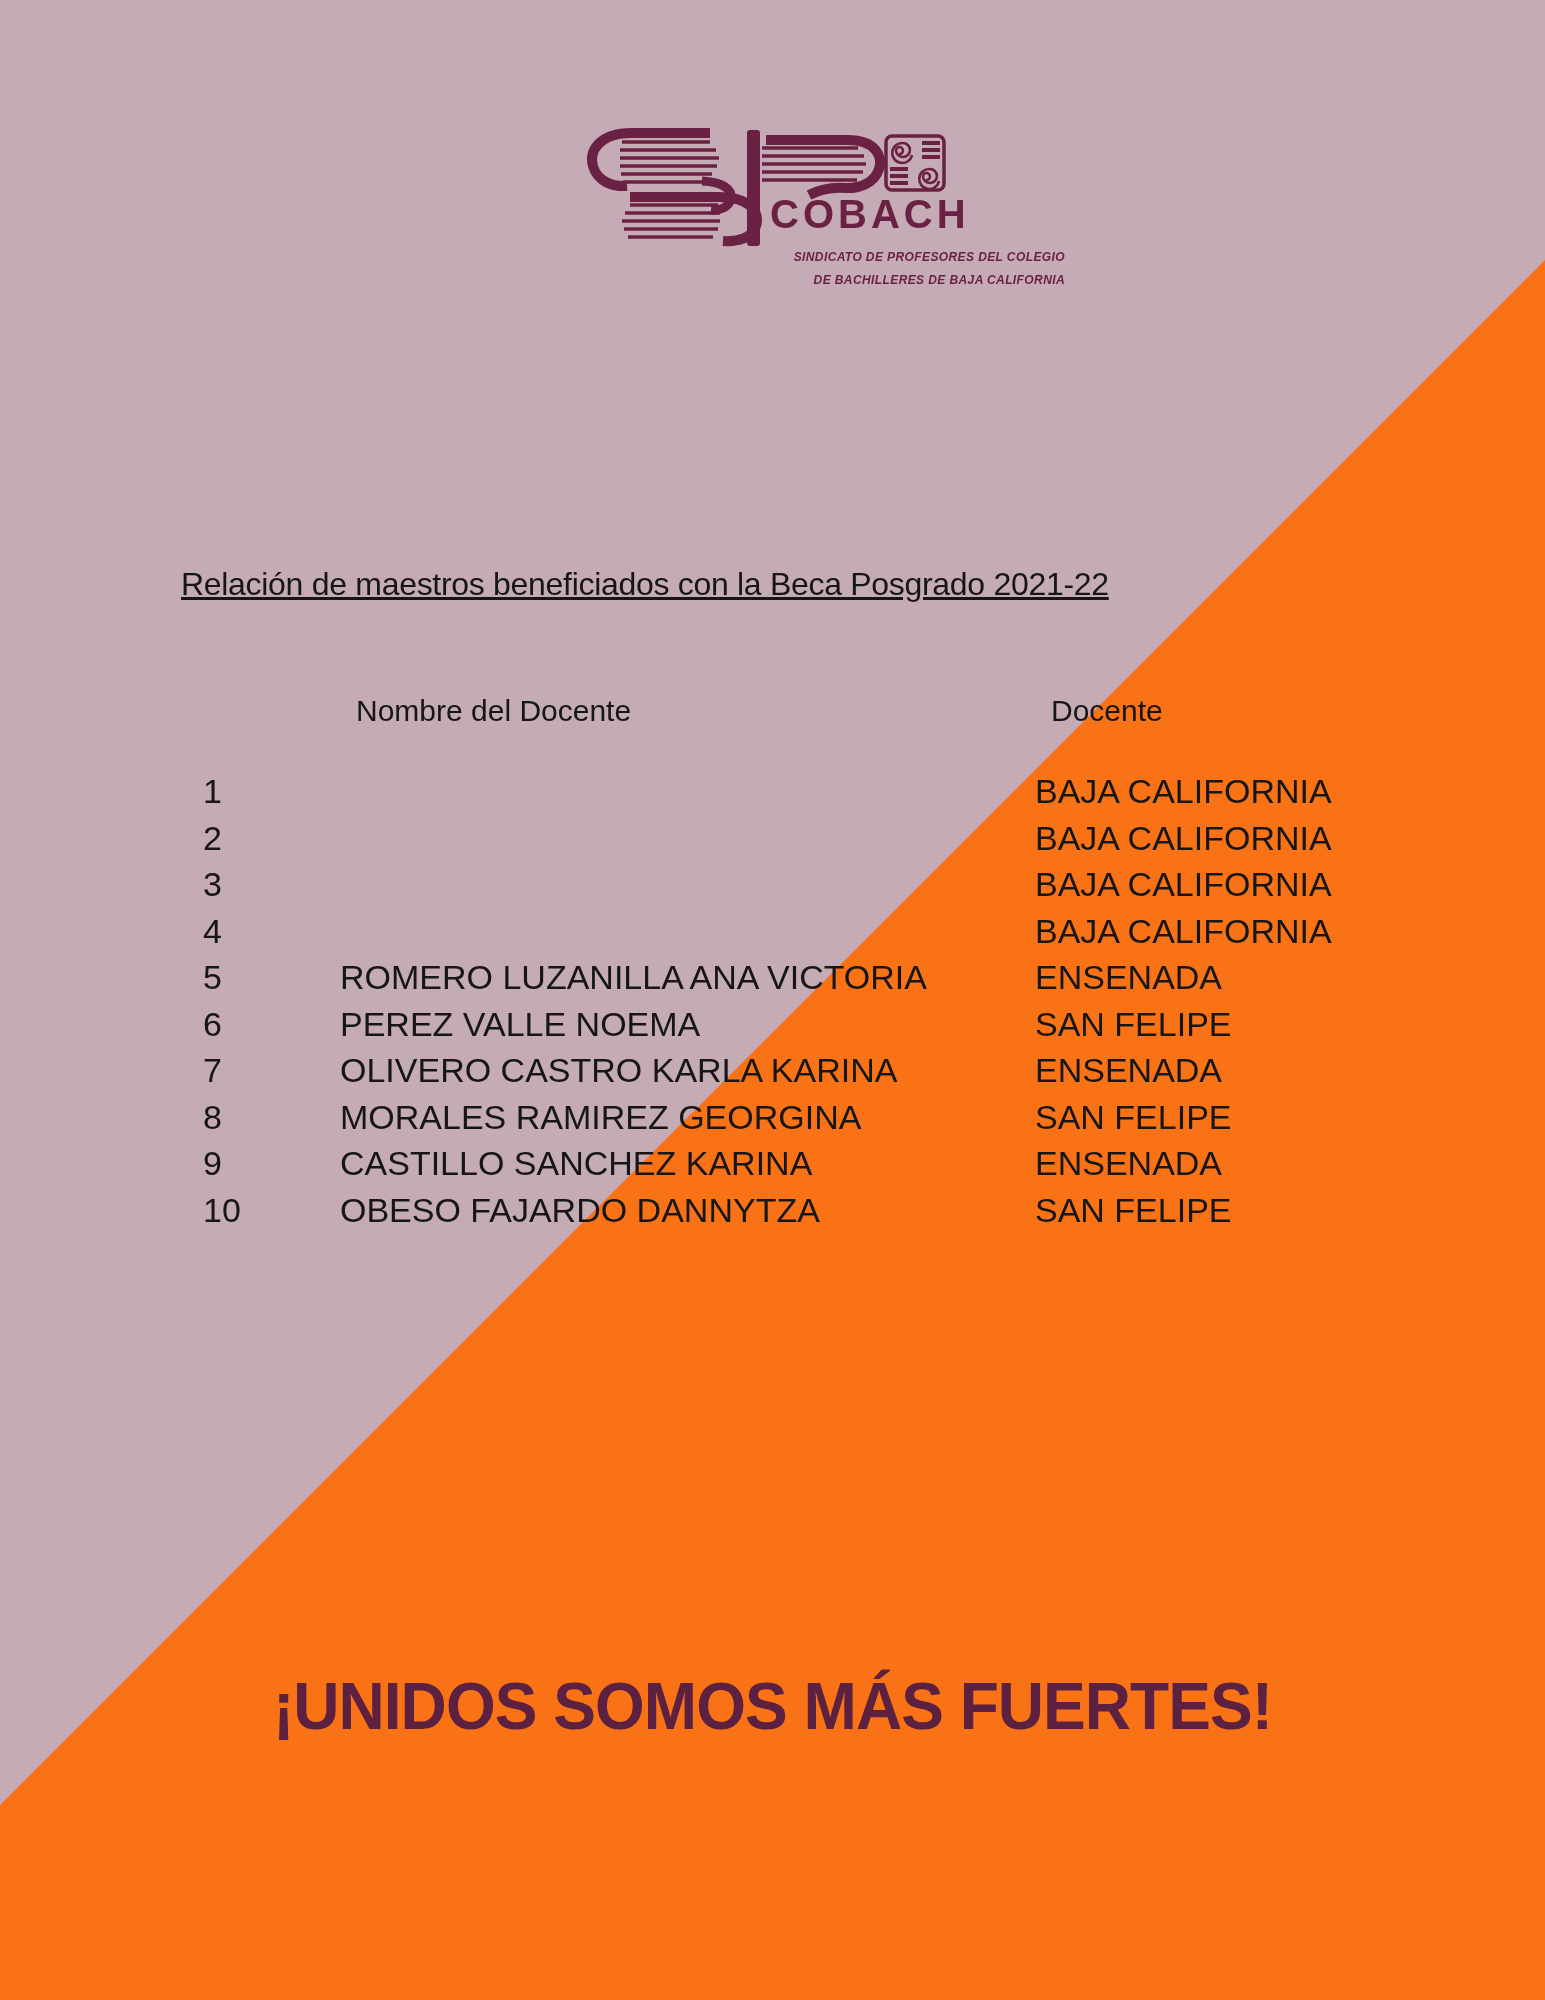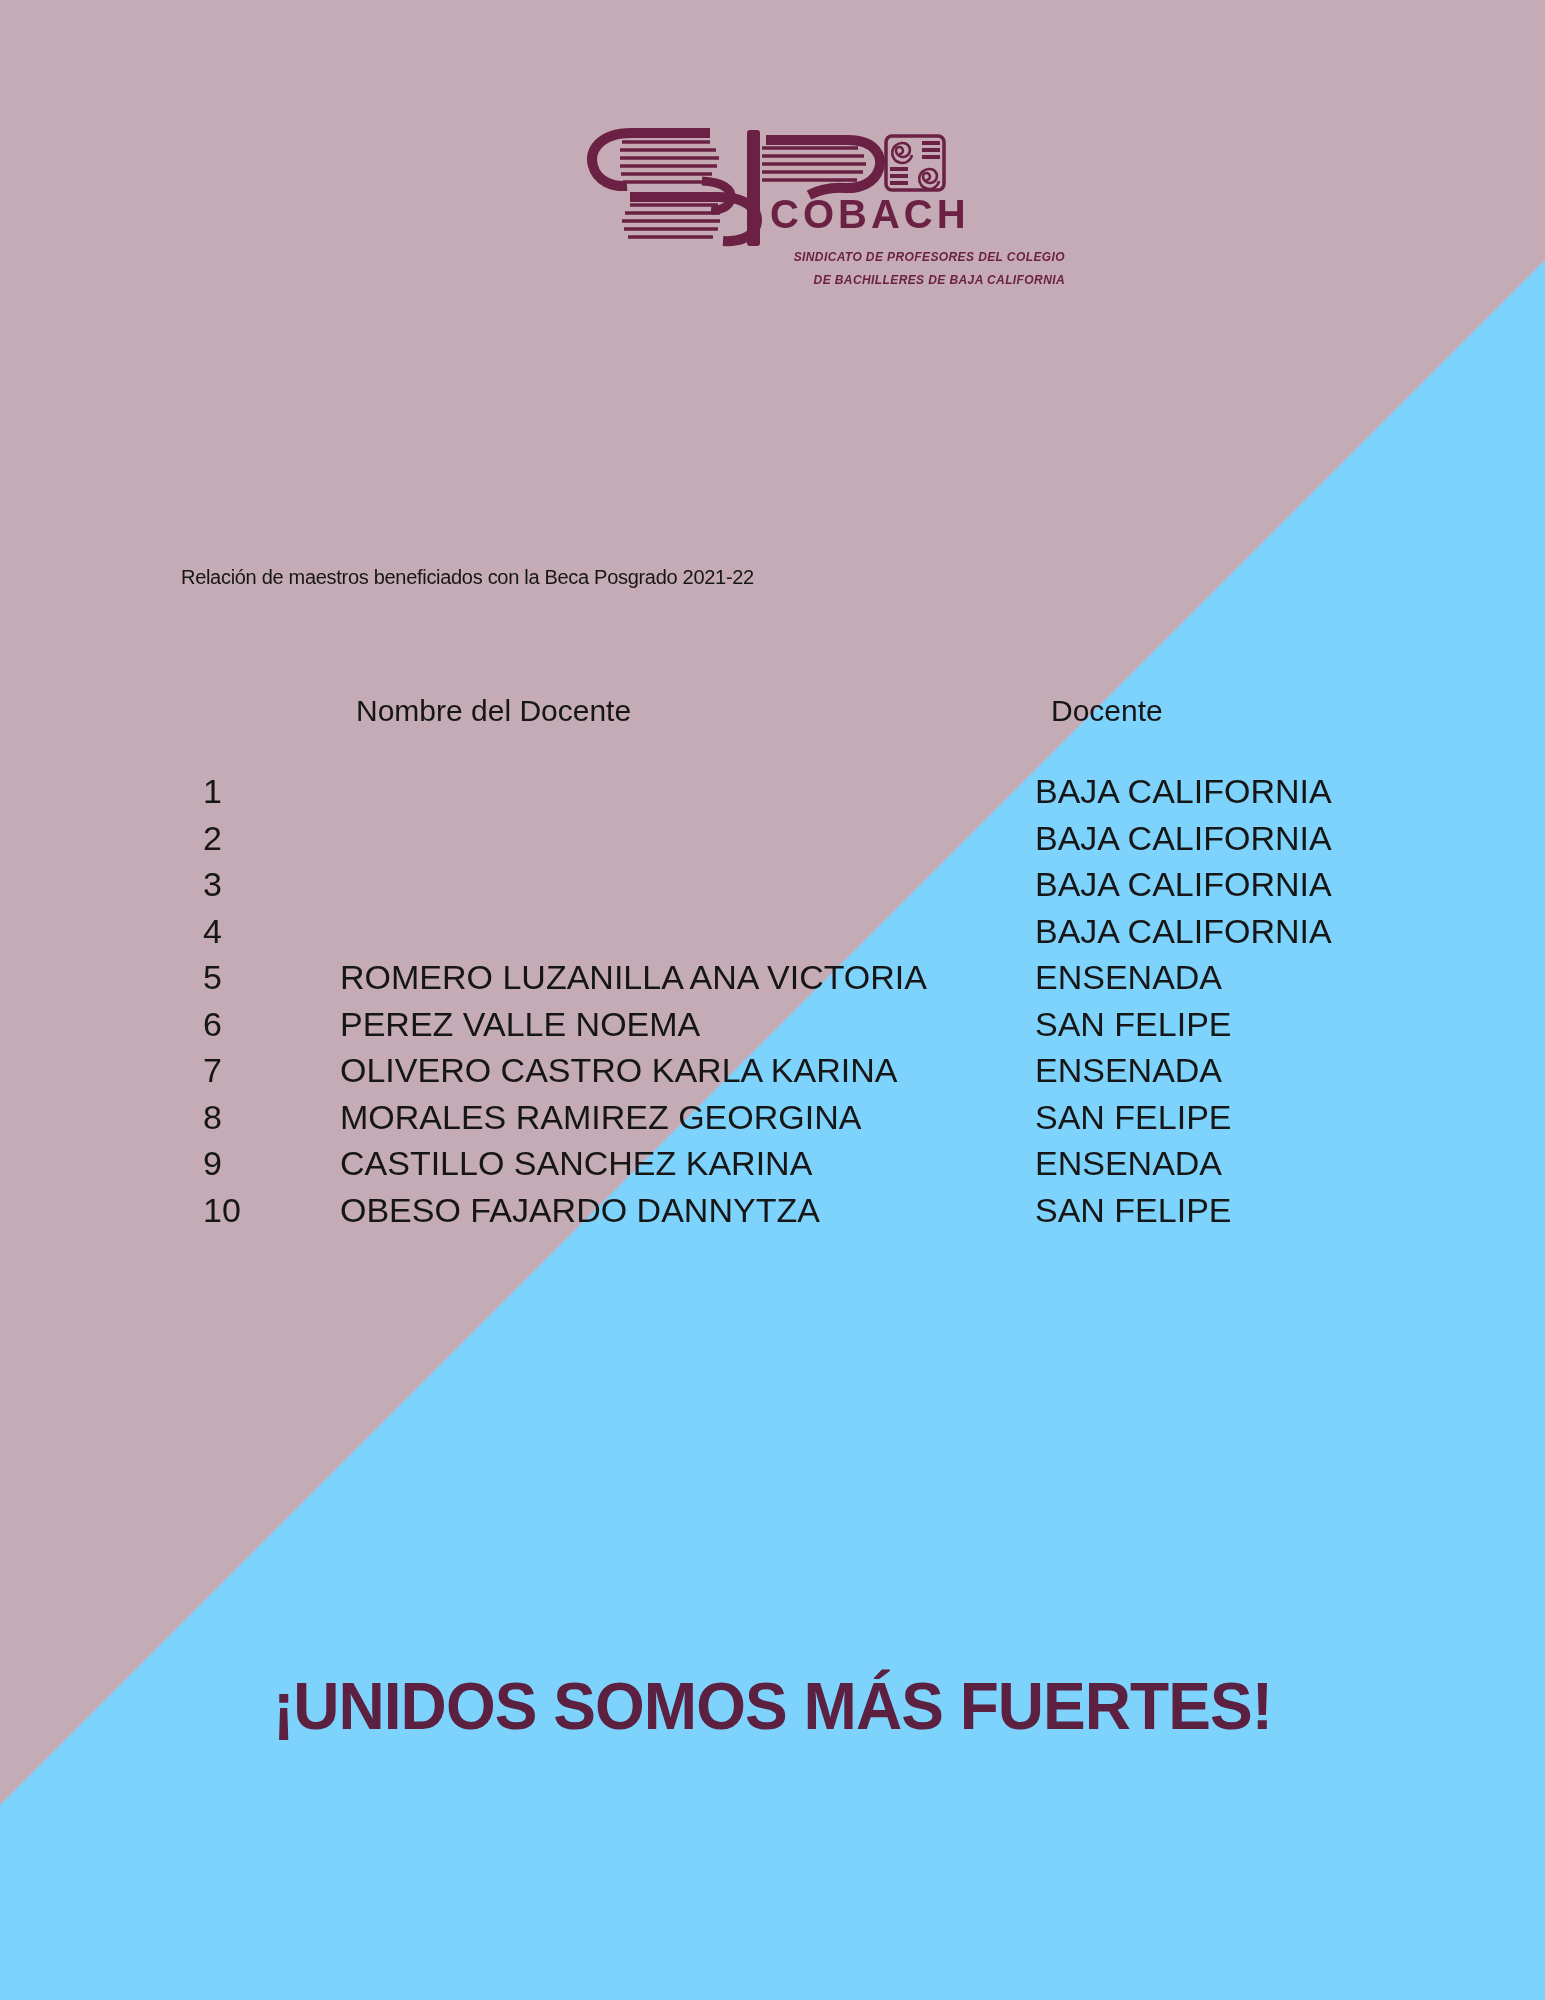--- a/index.html
+++ b/index.html
@@ -1,19 +1,19 @@
 <!DOCTYPE html>
 <html><head>
 <meta charset="utf-8">
 <style>
   html,body{margin:0;padding:0;background:#e8e8e8;}
   .page{
     position:relative;
     width:1545px;height:2000px;
-    background:#7dd3fc;
+    background:#f97316;
     overflow:hidden;
     font-family:"Liberation Sans", sans-serif;
     color:#161616;
   }
   .accent{
     position:absolute;inset:0;
     background:#c5abb5;
     clip-path:polygon(0 0,1545px 0,1545px 260px,0 1805px);
   }
   .logo-wrap{position:absolute;left:570px;top:95px;width:430px;height:165px;}
@@ -21,23 +21,24 @@
     position:absolute;left:465px;top:246px;width:600px;
     text-align:right;
     color:#6b2143;
     font-weight:bold;
     font-size:12px;line-height:23px;
     letter-spacing:.4px;
     font-style:italic;
   }
   .doc-title{
     position:absolute;left:181px;top:566px;
-    font-size:20px;
+    font-size:32px;
     letter-spacing:-.3px;
     white-space:nowrap;
+    text-decoration:underline;
   }
   .table-header{position:absolute;left:16px;top:694px;width:100%;height:46px;font-size:30px;}
   .col-name-h{position:absolute;left:340px;top:0;white-space:nowrap;}
   .col-campus-h{position:absolute;left:1035px;top:0;white-space:nowrap;}
   .rows{position:absolute;left:0;top:768px;width:100%;}
   .t-row{position:relative;height:46.5px;line-height:46.5px;font-size:34px;}
   .c-num{position:absolute;left:203px;white-space:nowrap;}
   .c-name{position:absolute;left:340px;white-space:nowrap;}
   .c-campus{position:absolute;left:1035px;white-space:nowrap;}
   .slogan{

